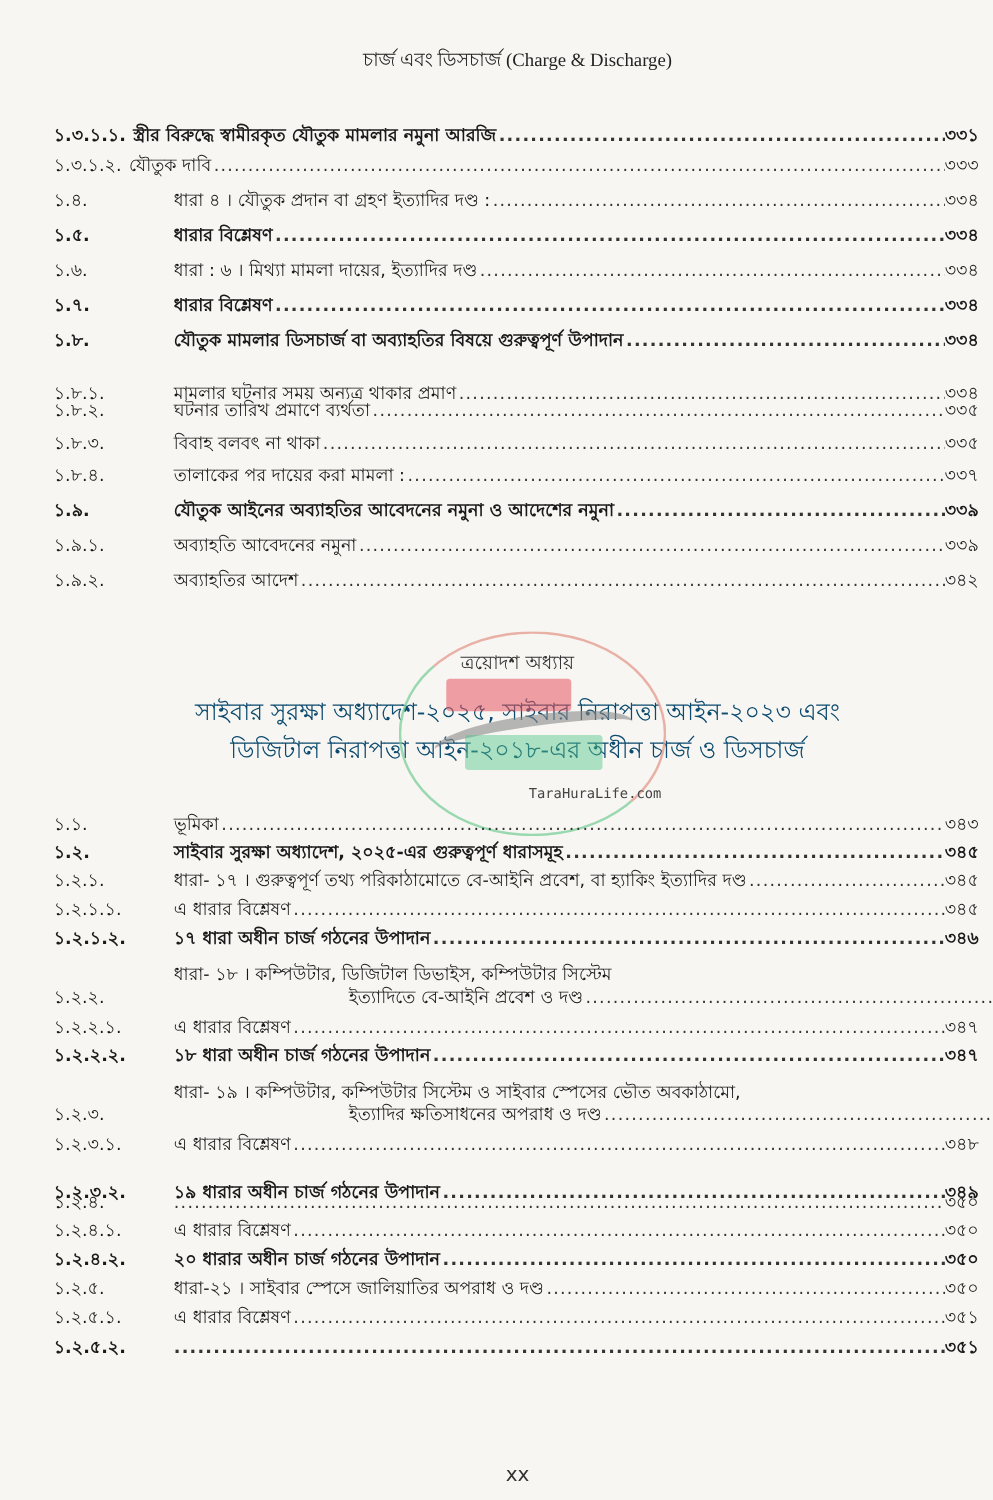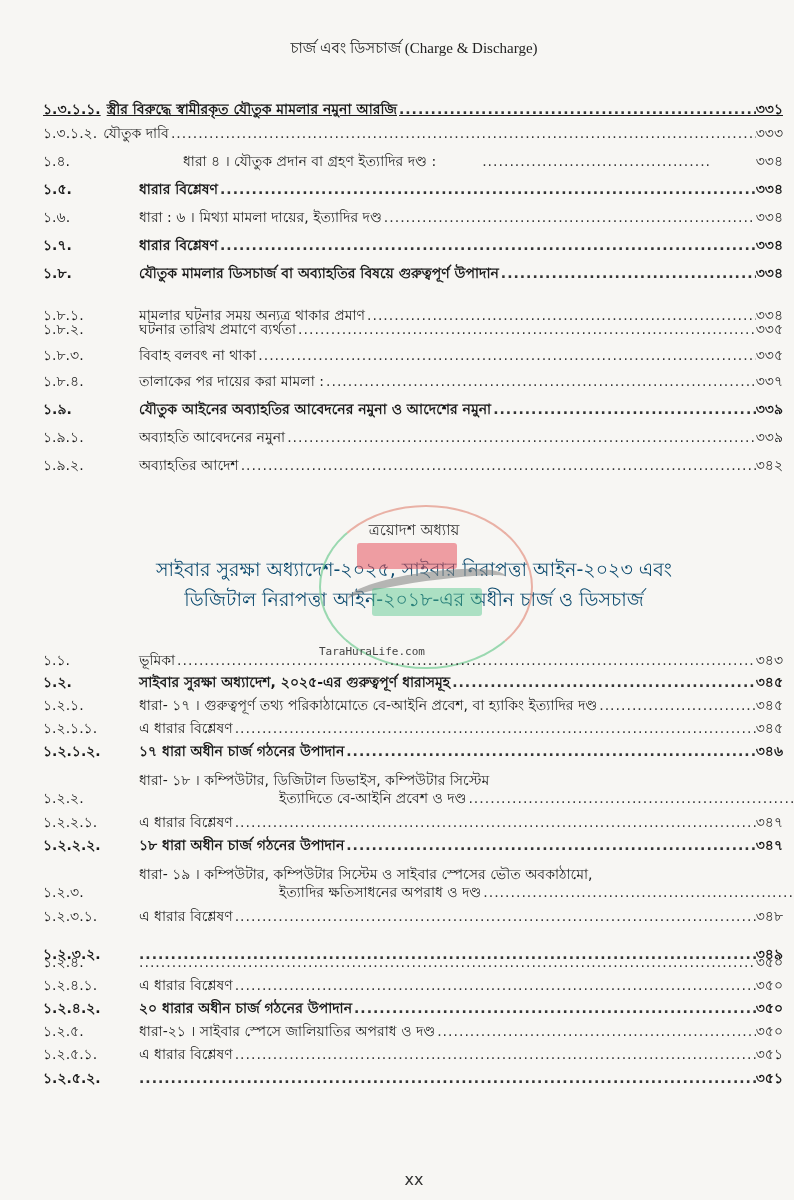--- a/index.html
+++ b/index.html
@@ -39,42 +39,42 @@
   .footer { position:absolute; top:1170px; left:0; width:794px; text-align:center; font-size:16px; color:#333; }
   .watermark {
     position:absolute; left:302px; top:505px; width:210px; height:160px;
     border-radius:50%;
     border:2px solid; border-color:#e59a8c #e59a8c #7ccf9a #7ccf9a;
     opacity:.75; pointer-events:none;
   }
   .wm-blob-red { position:absolute; left:340px; top:543px; width:100px; height:26px; background:#e8545e; opacity:.55; border-radius:3px; }
   .wm-blob-green { position:absolute; left:355px; top:588px; width:110px; height:28px; background:#4fc58a; opacity:.45; border-radius:3px; }
   .wm-swoosh { position:absolute; left:330px; top:572px; width:160px; height:24px; border-top:9px solid #8a8a8a; border-radius:50% 50% 0 0; opacity:.6; transform:rotate(-8deg); }
-  .wm-text { position:absolute; left:302px; top:645px; width:210px; text-align:left; font-size:11px; color:#444; font-family:"DejaVu Sans Mono", monospace; }
+  .wm-text { position:absolute; left:302px; top:628px; width:210px; text-align:right; font-size:11px; color:#444; font-family:"DejaVu Sans Mono", monospace; }
 </style>
 </head>
 <body>
 
 <div class="page">
   <div class="running-head">চার্জ এবং ডিসচার্জ (Charge &amp; Discharge)</div>
 
   <div class="toc" id="toc1" style="top:94px;">
-      <div class="row bold" style="top: 0px; text-decoration: underline;">
+      <div class="row bold" style="top: 0px;">
         <span class="num wide">১.৩.১.১.</span>
         <span class="title">স্ত্রীর বিরুদ্ধে স্বামীরকৃত যৌতুক মামলার নমুনা আরজি</span>
         <span class="leader"></span>
         <span class="page-no">৩৩১</span>
       </div>
       <div class="row" style="top: 24px;">
         <span class="num wide">১.৩.১.২.</span>
         <span class="title">যৌতুক দাবি</span>
         <span class="leader"></span>
         <span class="page-no">৩৩৩</span>
       </div>
-      <div class="row" style="top: 52px; gap: 44px;">
+      <div class="row" style="top: 52px;">
         <span class="num">১.৪.</span>
         <span class="title">ধারা ৪ । যৌতুক প্রদান বা গ্রহণ ইত্যাদির দণ্ড :</span>
         <span class="leader"></span>
         <span class="page-no">৩৩৪</span>
       </div>
       <div class="row bold" style="top: 80px;">
         <span class="num">১.৫.</span>
         <span class="title">ধারার বিশ্লেষণ</span>
         <span class="leader"></span>
         <span class="page-no">৩৩৪</span>
@@ -215,20 +215,21 @@
         </div>
       </div>
       <div class="row" style="top: 256px;">
         <span class="num">১.২.৩.১.</span>
         <span class="title">এ ধারার বিশ্লেষণ</span>
         <span class="leader"></span>
         <span class="page-no">৩৪৮</span>
       </div>
       <div class="row bold" style="top: 294px;">
         <span class="num">১.২.৩.২.</span>
+        <span class="title">১৯ ধারার অধীন চার্জ গঠনের উপাদান</span>
         <span class="leader"></span>
         <span class="page-no">৩৪৯</span>
       </div>
       <div class="row" style="top: 302px;">
         <span class="num">১.২.৪.</span>
         <span class="leader"></span>
         <span class="page-no">৩৫০</span>
       </div>
       <div class="row" style="top: 325px;">
         <span class="num">১.২.৪.১.</span>

